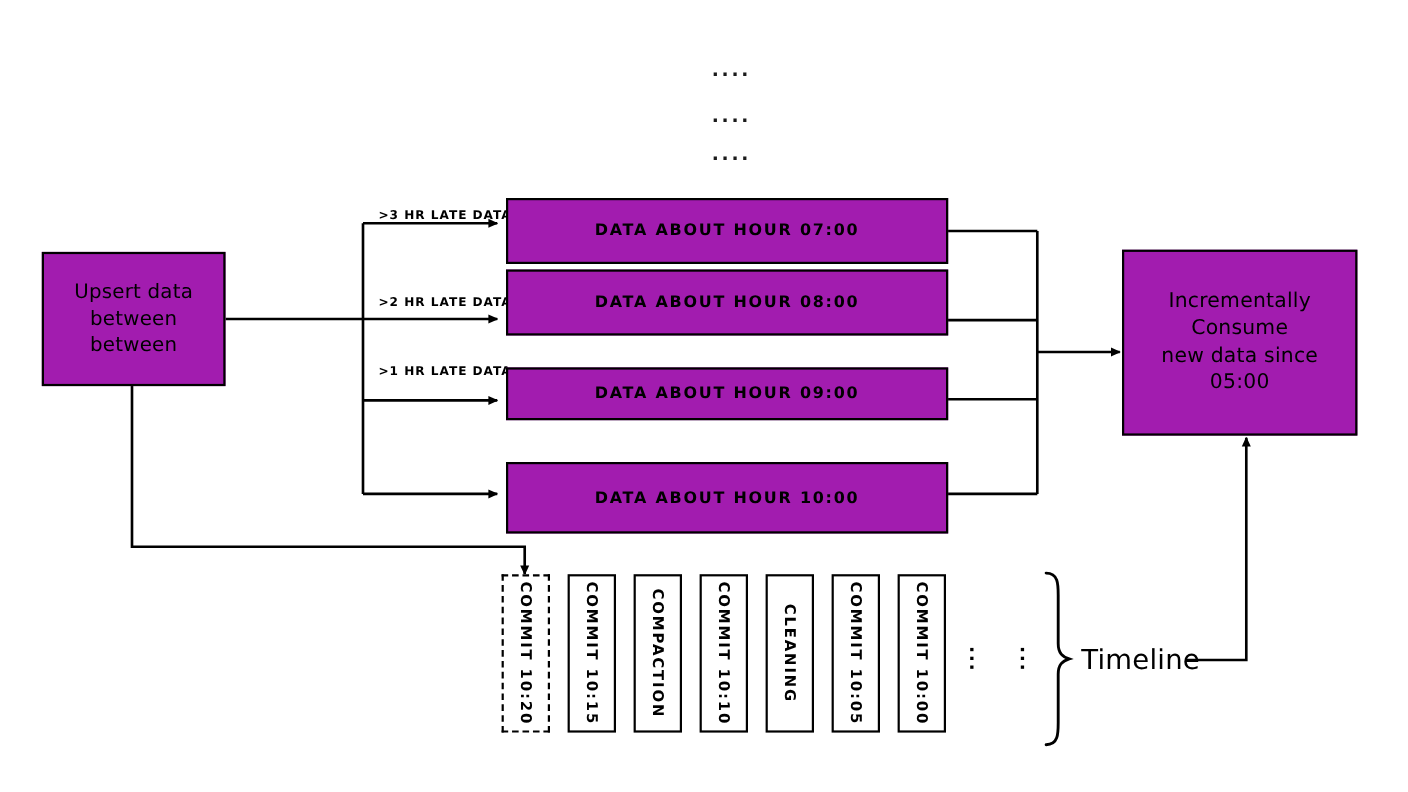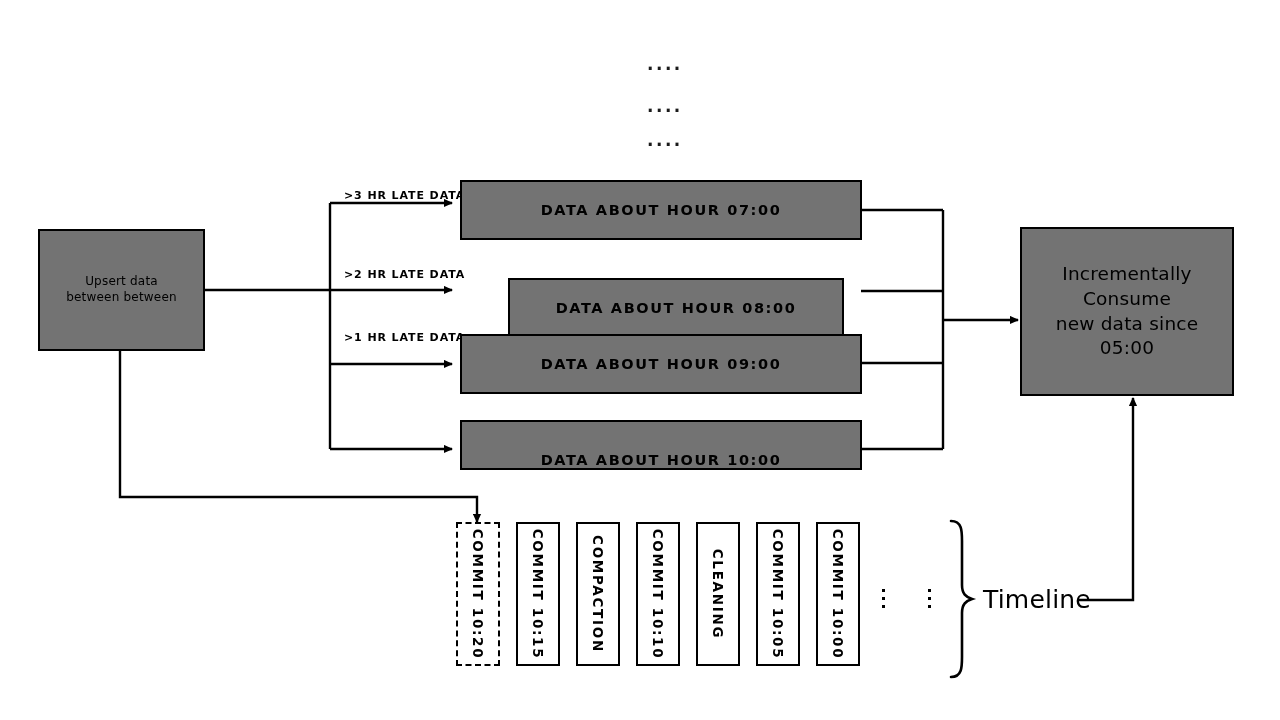--- a/index.html
+++ b/index.html
@@ -23,33 +23,33 @@
     position: absolute;
     left: 0;
     top: 0;
     width: 1280px;
     height: 720px;
   }
   .node {
     position: absolute;
     box-sizing: border-box;
     border: 2px solid #000;
-    background: #737373;
+    background: #a21caf;
     display: flex;
     align-items: center;
     justify-content: center;
     text-align: center;
   }
   .handwrite {
     font-family: "DejaVu Sans", sans-serif;
     font-weight: 400;
     letter-spacing: 0.2px;
   }
   .label-upsert {
-    font-size: 12px;
+    font-size: 18px;
     line-height: 1.32;
     padding: 0 6px;
   }
   .label-consume {
     font-size: 18.5px;
     line-height: 1.34;
     padding: 0 6px;
   }
   .hour-box-label {
     font-size: 14.5px;
@@ -164,27 +164,27 @@
     </div>
   </div>
 
   <div class="late-label handwrite" style="left:344px; top:189px;">&gt;3 HR LATE DATA</div>
   <div class="late-label handwrite" style="left:344px; top:268px;">&gt;2 HR LATE DATA</div>
   <div class="late-label handwrite" style="left:344px; top:331px;">&gt;1 HR LATE DATA</div>
 
   <div class="node" style="left:460px; top:180px; width:402px; height:60px;">
     <span class="hour-box-label handwrite">DATA ABOUT HOUR 07:00</span>
   </div>
-  <div class="node" style="left:460px; top:278px; width:336px; height:60px;margin-left:48px;">
+  <div class="node" style="left:460px; top:245px; width:402px; height:60px;">
     <span class="hour-box-label handwrite">DATA ABOUT HOUR 08:00</span>
   </div>
-  <div class="node" style="left:460px; top:334px; width:402px; height:60px;">
+  <div class="node" style="left:460px; top:334px; width:402px; height:48px;">
     <span class="hour-box-label handwrite">DATA ABOUT HOUR 09:00</span>
   </div>
-  <div class="node" style="left:460px; top:420px; width:402px; height:50px;align-items:flex-end;">
+  <div class="node" style="left:460px; top:420px; width:402px; height:65px;">
     <span class="hour-box-label handwrite">DATA ABOUT HOUR 10:00</span>
   </div>
 
   <div class="node" style="left:1020px; top:227px; width:214px; height:169px;">
     <div class="label-consume handwrite">
       <div>Incrementally Consume</div>
       <div>new data since 05:00</div>
     </div>
   </div>
 

